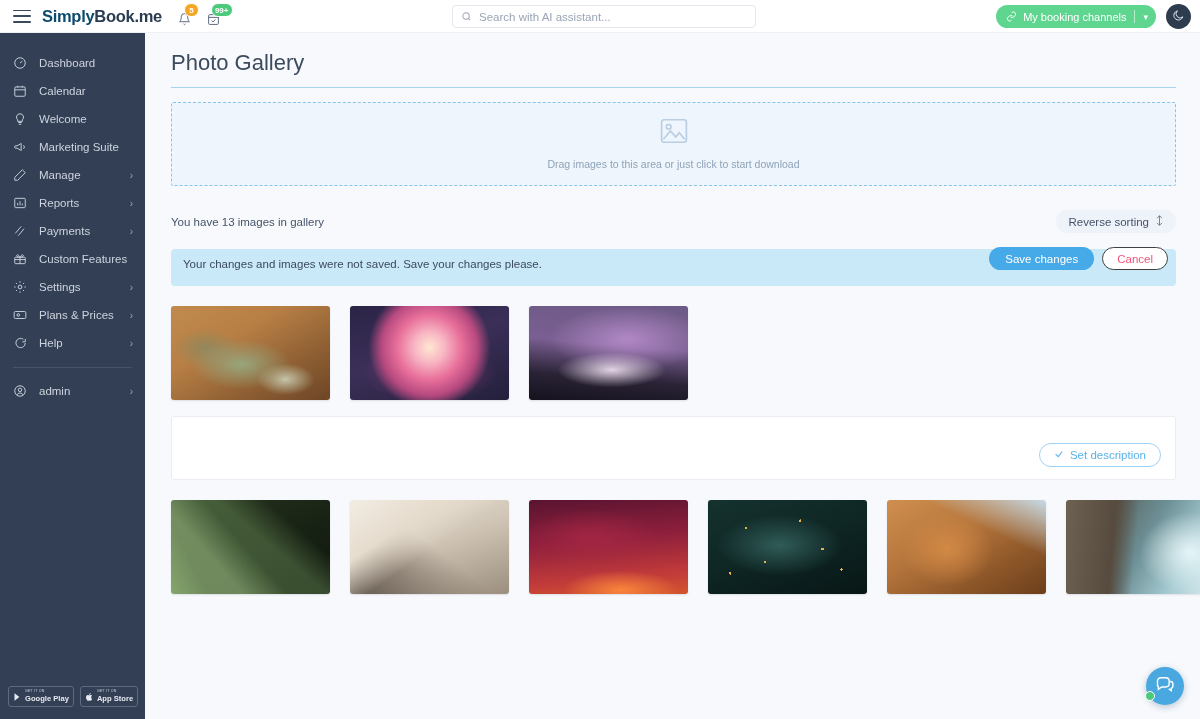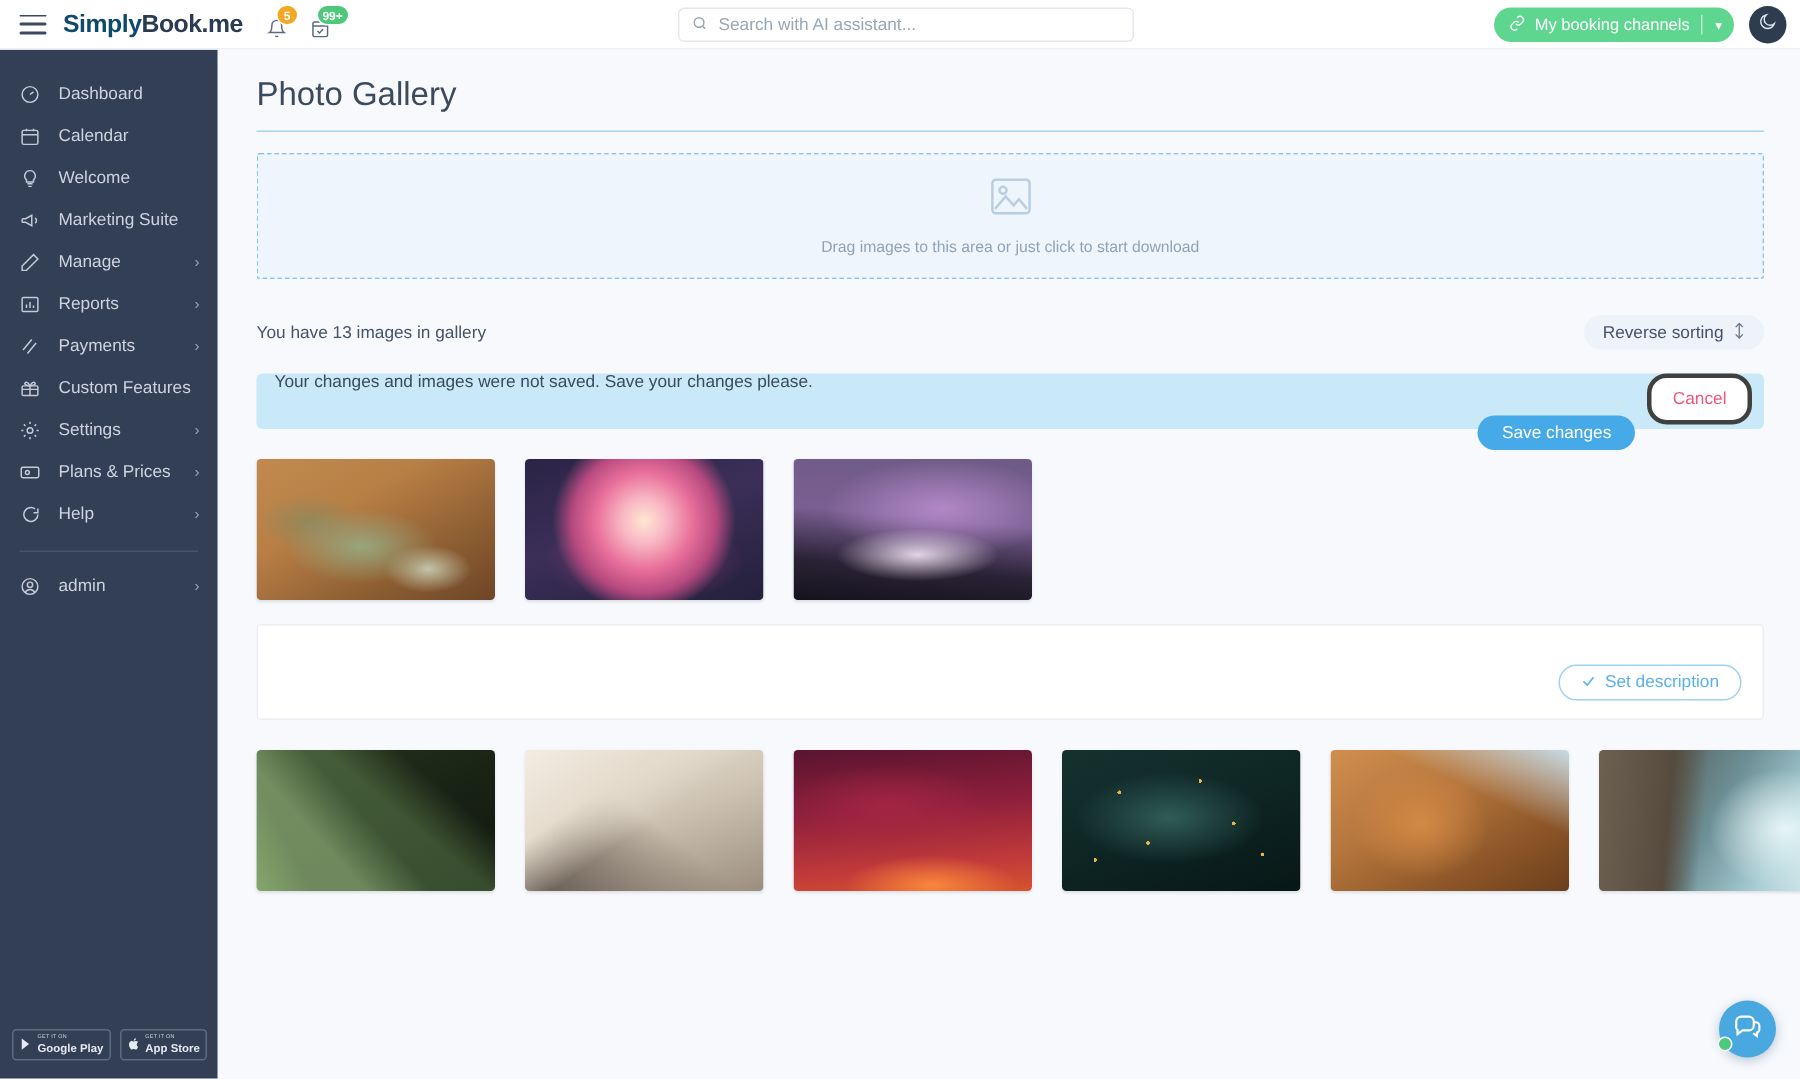--- a/index.html
+++ b/index.html
@@ -109,32 +109,32 @@
   }
   .gallery-count { font-size: 11.5px; color: #45536a; }
   .sort-btn {
     background: #eef3fa; border-radius: 13px; height: 23px; display: flex;
     align-items: center; gap: 6px; padding: 0 12px; cursor: pointer;
     font-size: 11.5px; color: #45536a;
   }
 
   .alert {
     margin: 16px 24px 0 26px; height: 37px; background: #c9e9f8; border-radius: 4px;
-    display: flex; align-items: flex-start; padding: 0 8px 4px 12px;
+    display: flex; align-items: flex-end; padding: 0 8px 16px 12px;
   }
   .alert-text { font-size: 11.5px; color: #3c4a5e; flex: 1; }
   .btn-save {
     background: #46a9e8; color: #fff; border: none; border-radius: 13px;
     height: 23px; padding: 0 16px; font-size: 11.5px; cursor: pointer;
     font-family: "Liberation Sans", sans-serif;
     margin-top: 28px;
   }
   .btn-cancel {
-    background: #fff; color: #f0557a; border: 3px solid #404040; border-radius: 13px;
-    height: 34px; padding: 0 14px; font-size: 11.5px; cursor: pointer; margin-left: 8px;
+    background: #fff; color: #f0557a; border: 1px solid #404040; border-radius: 13px;
+    height: 23px; padding: 0 14px; font-size: 11.5px; cursor: pointer; margin-left: 8px;
     font-family: "Liberation Sans", sans-serif;
   }
 
   .thumb-row { display: flex; gap: 20px; margin: 20px 24px 0 26px; flex-wrap: nowrap; }
   .thumb {
     width: 159px; height: 94px; border-radius: 3px; cursor: pointer;
     background-size: cover; background-position: center; flex: 0 0 159px;
     box-shadow: 0 1px 2px rgba(40,55,80,.13);
   }
 

